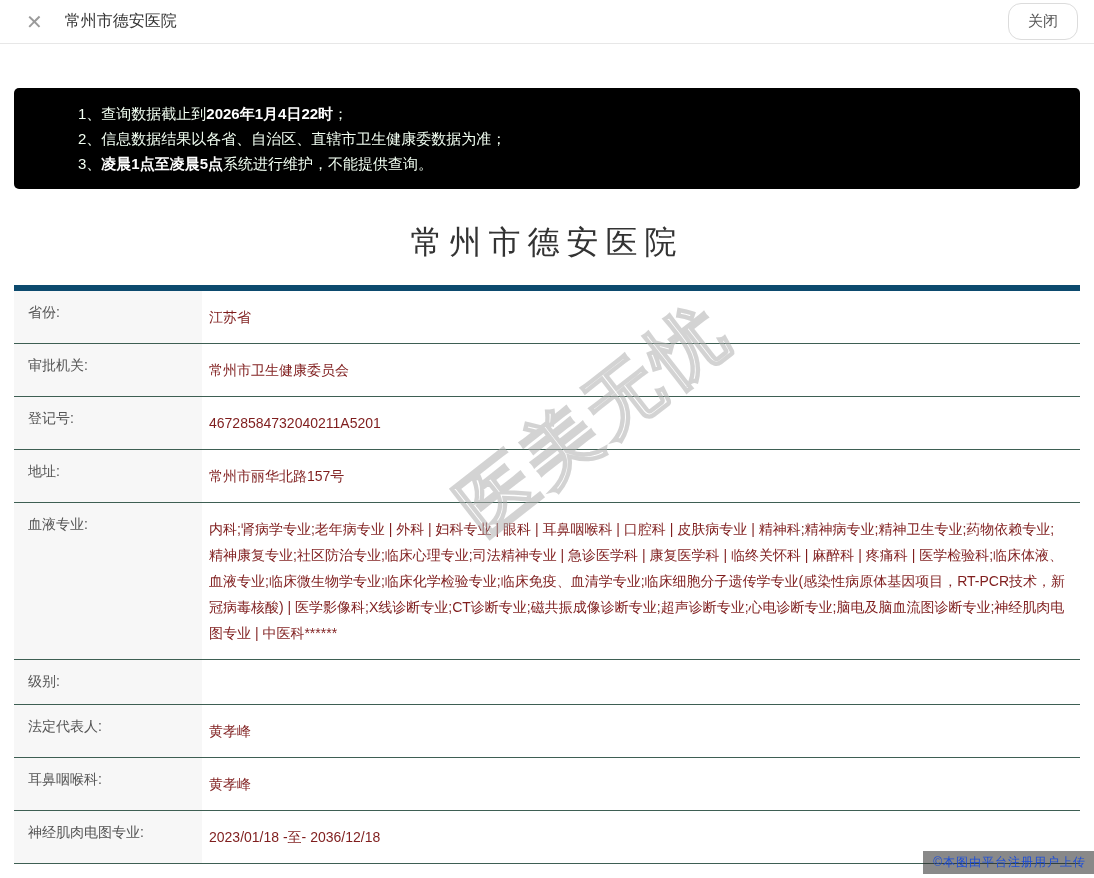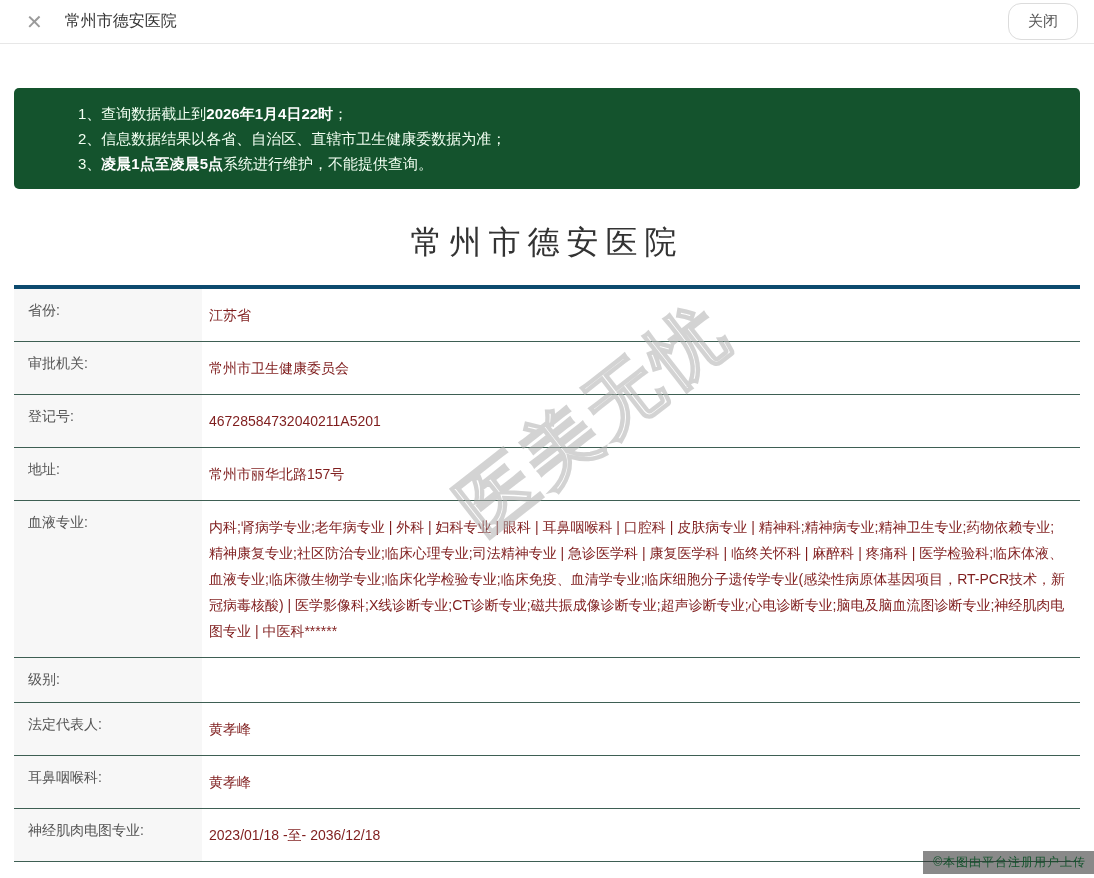--- a/index.html
+++ b/index.html
@@ -33,38 +33,38 @@
     border: 1px solid #dcdcdc;
     border-radius: 13px;
     padding: 8px 19px;
     font-size: 15px; color: #555555;
     cursor: pointer;
   }
   
   .content { padding: 0 14px; position: relative; }
   .notice {
     margin-top: 44px;
-    background: #14532d;
+    background: #000000;
     border-radius: 5px;
     padding: 13px 14px 13px 64px;
     color: #f2fff2;
     font-size: 15px;
     line-height: 25px;
   }
   .notice b { color: #ffffff; font-weight: bold; }
   .page-title {
     text-align: center;
     font-size: 32px;
     letter-spacing: 7px;
     font-weight: 400;
     color: #333333;
     margin: 32px 0 20px 0;
   }
   
-  .info-table { width: 100%; border-top: 4px solid #0c4a6e; }
+  .info-table { width: 100%; border-top: 6px solid #0c4a6e; }
   .info-row {
     display: flex;
     border-bottom: 1px solid #3e5f53;
     font-size: 14px;
   }
   .info-label {
     width: 188px; flex: 0 0 188px;
     background: #f7f7f7;
     padding: 13px 10px 13px 14px;
     color: #555555;
@@ -89,21 +89,21 @@
     color: transparent;
     -webkit-text-stroke: 2px rgba(175,175,175,0.55);
     pointer-events: none;
     z-index: 5;
     white-space: nowrap;
   }
   .copyright {
     position: absolute;
     right: 0; bottom: 4px;
     background: rgba(40,40,40,0.55);
-    color: #14532d;
+    color: #1d4ed8;
     font-size: 12px;
     padding: 3px 8px 3px 10px;
     letter-spacing: 1px;
   }
 </style>
 </head>
 <body>
 
 <div class="titlebar">
   <span class="close-x">✕</span>

